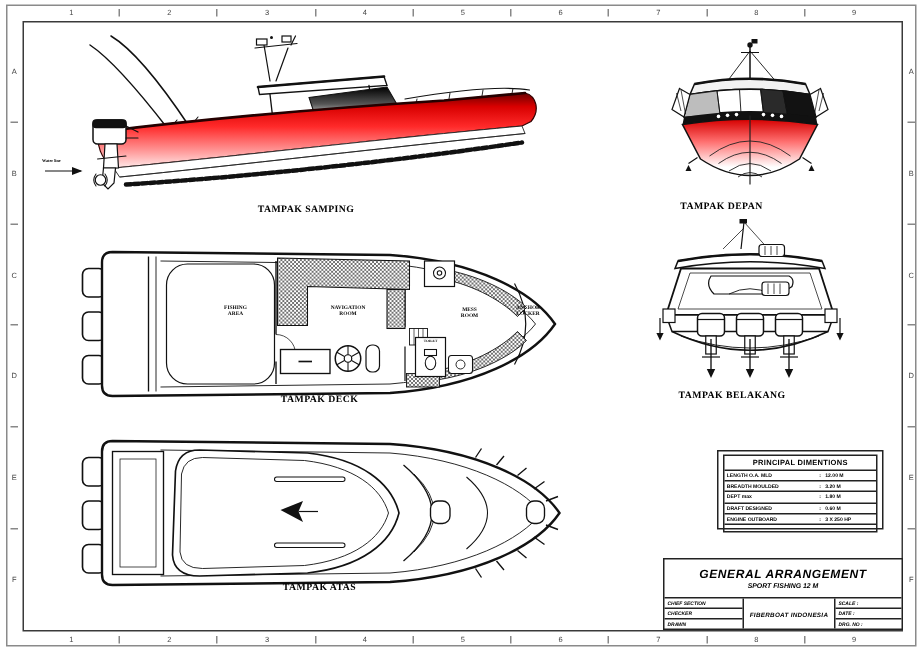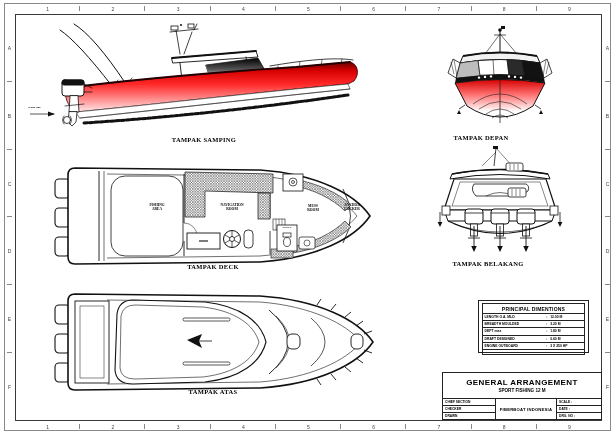--- a/index.html
+++ b/index.html
@@ -29,21 +29,21 @@
   .dimtable{position:absolute;left:478px;top:300px;width:111px;height:53px;border:1px solid #222;
     box-sizing:border-box;background:#fff;padding:2px 3px 0 3px;}
   .dt-in{border:1px solid #222;}
   .dt-title{font-size:5px;font-weight:bold;text-align:center;padding:1.5px 0;letter-spacing:.2px;}
   .drow{display:flex;align-items:center;border-top:1px solid #222;height:6.2px;
     font-size:3.4px;font-weight:bold;padding:0 1.5px;}
   .dl{width:60%;}.ds{width:7%;text-align:center;}.dv{flex:1;}
   .drow-empty{border-top:1px solid #222;height:4px;}
   
   .tblock{position:absolute;left:442px;top:372px;width:160px;height:48px;border:1px solid #222;
-    box-sizing:border-box;background:#fff;display:flex;flex-direction:column;}
+    box-sizing:border-box;background:#fff;display:flex;flex-direction:column;font-style:italic;}
   .tb-title{flex:0 0 25px;border-bottom:1px solid #222;display:flex;flex-direction:column;
     align-items:center;justify-content:center;}
   .tb-t1{font-size:8px;font-weight:bold;letter-spacing:.4px;}
   .tb-t2{font-size:4.6px;font-weight:bold;margin-top:1px;}
   .tb-bottom{flex:1;display:flex;}
   .tb-left{width:52px;border-right:1px solid #222;display:flex;flex-direction:column;}
   .tb-right{width:44px;border-left:1px solid #222;display:flex;flex-direction:column;}
   .tb-mid{flex:1;display:flex;align-items:center;justify-content:center;
     font-size:4.2px;font-weight:bold;letter-spacing:.2px;text-align:center;}
   .tb-r{flex:1;display:flex;align-items:center;padding-left:2px;font-size:3.3px;font-weight:bold;}

